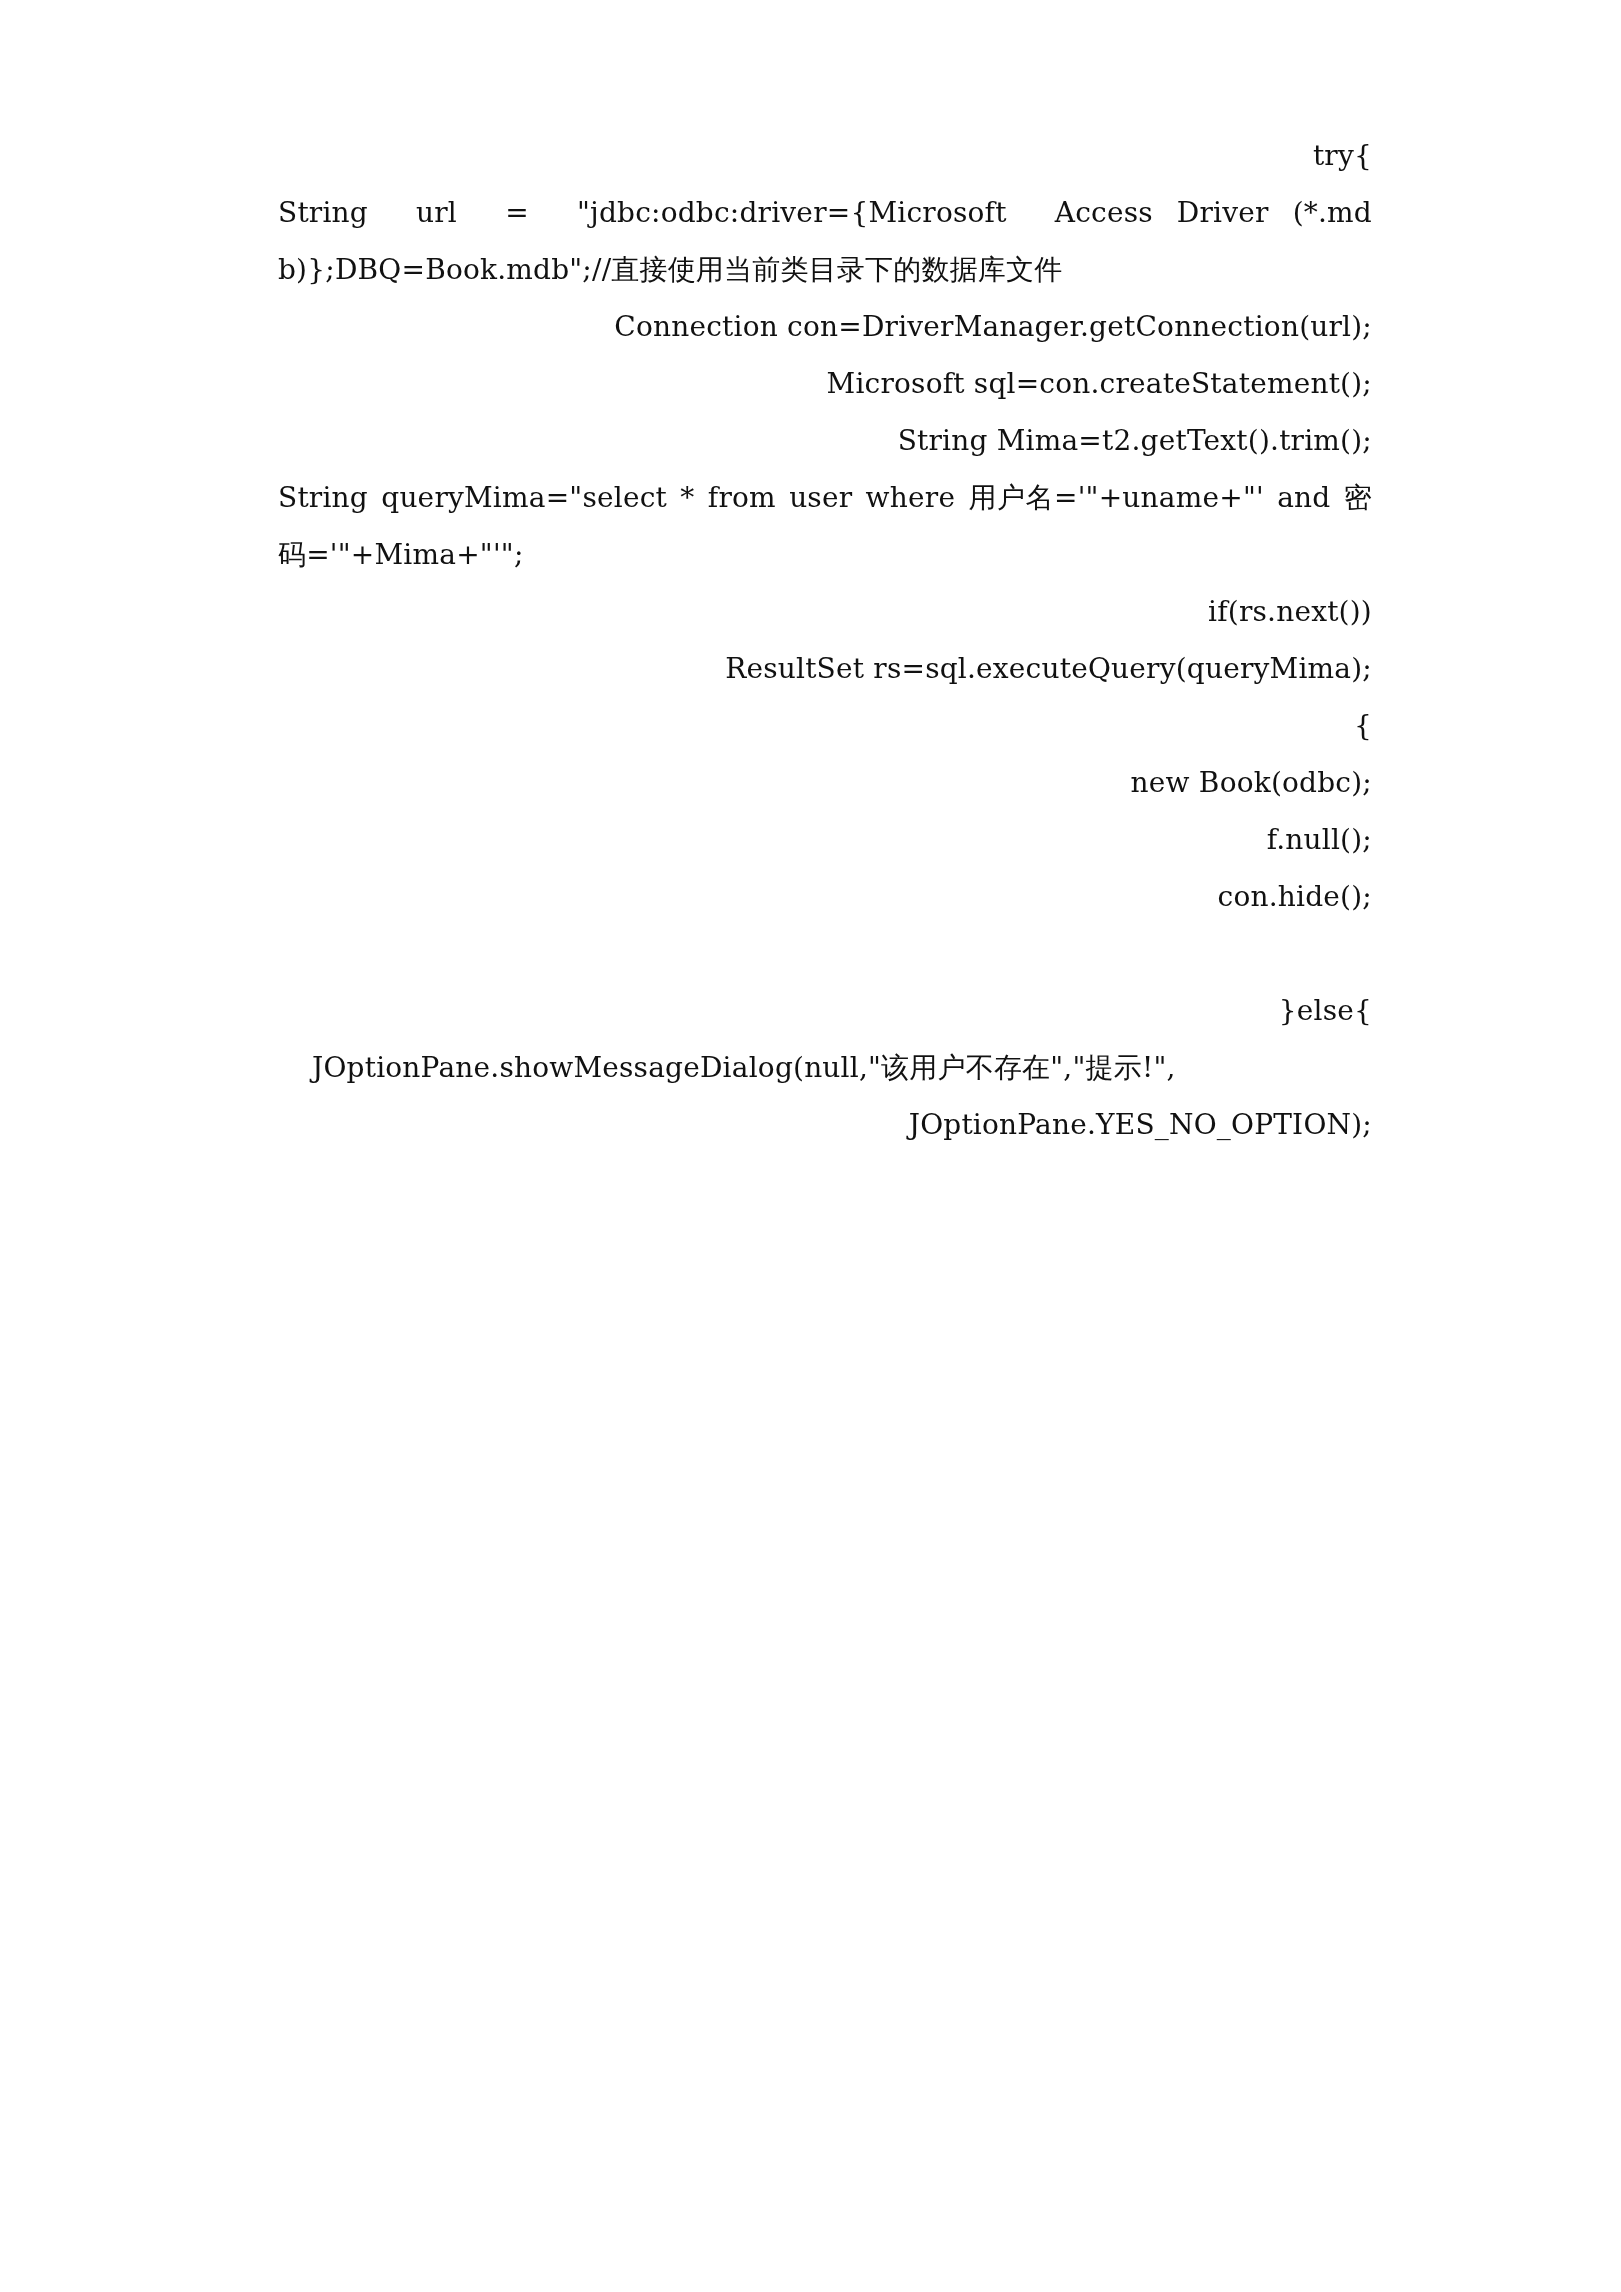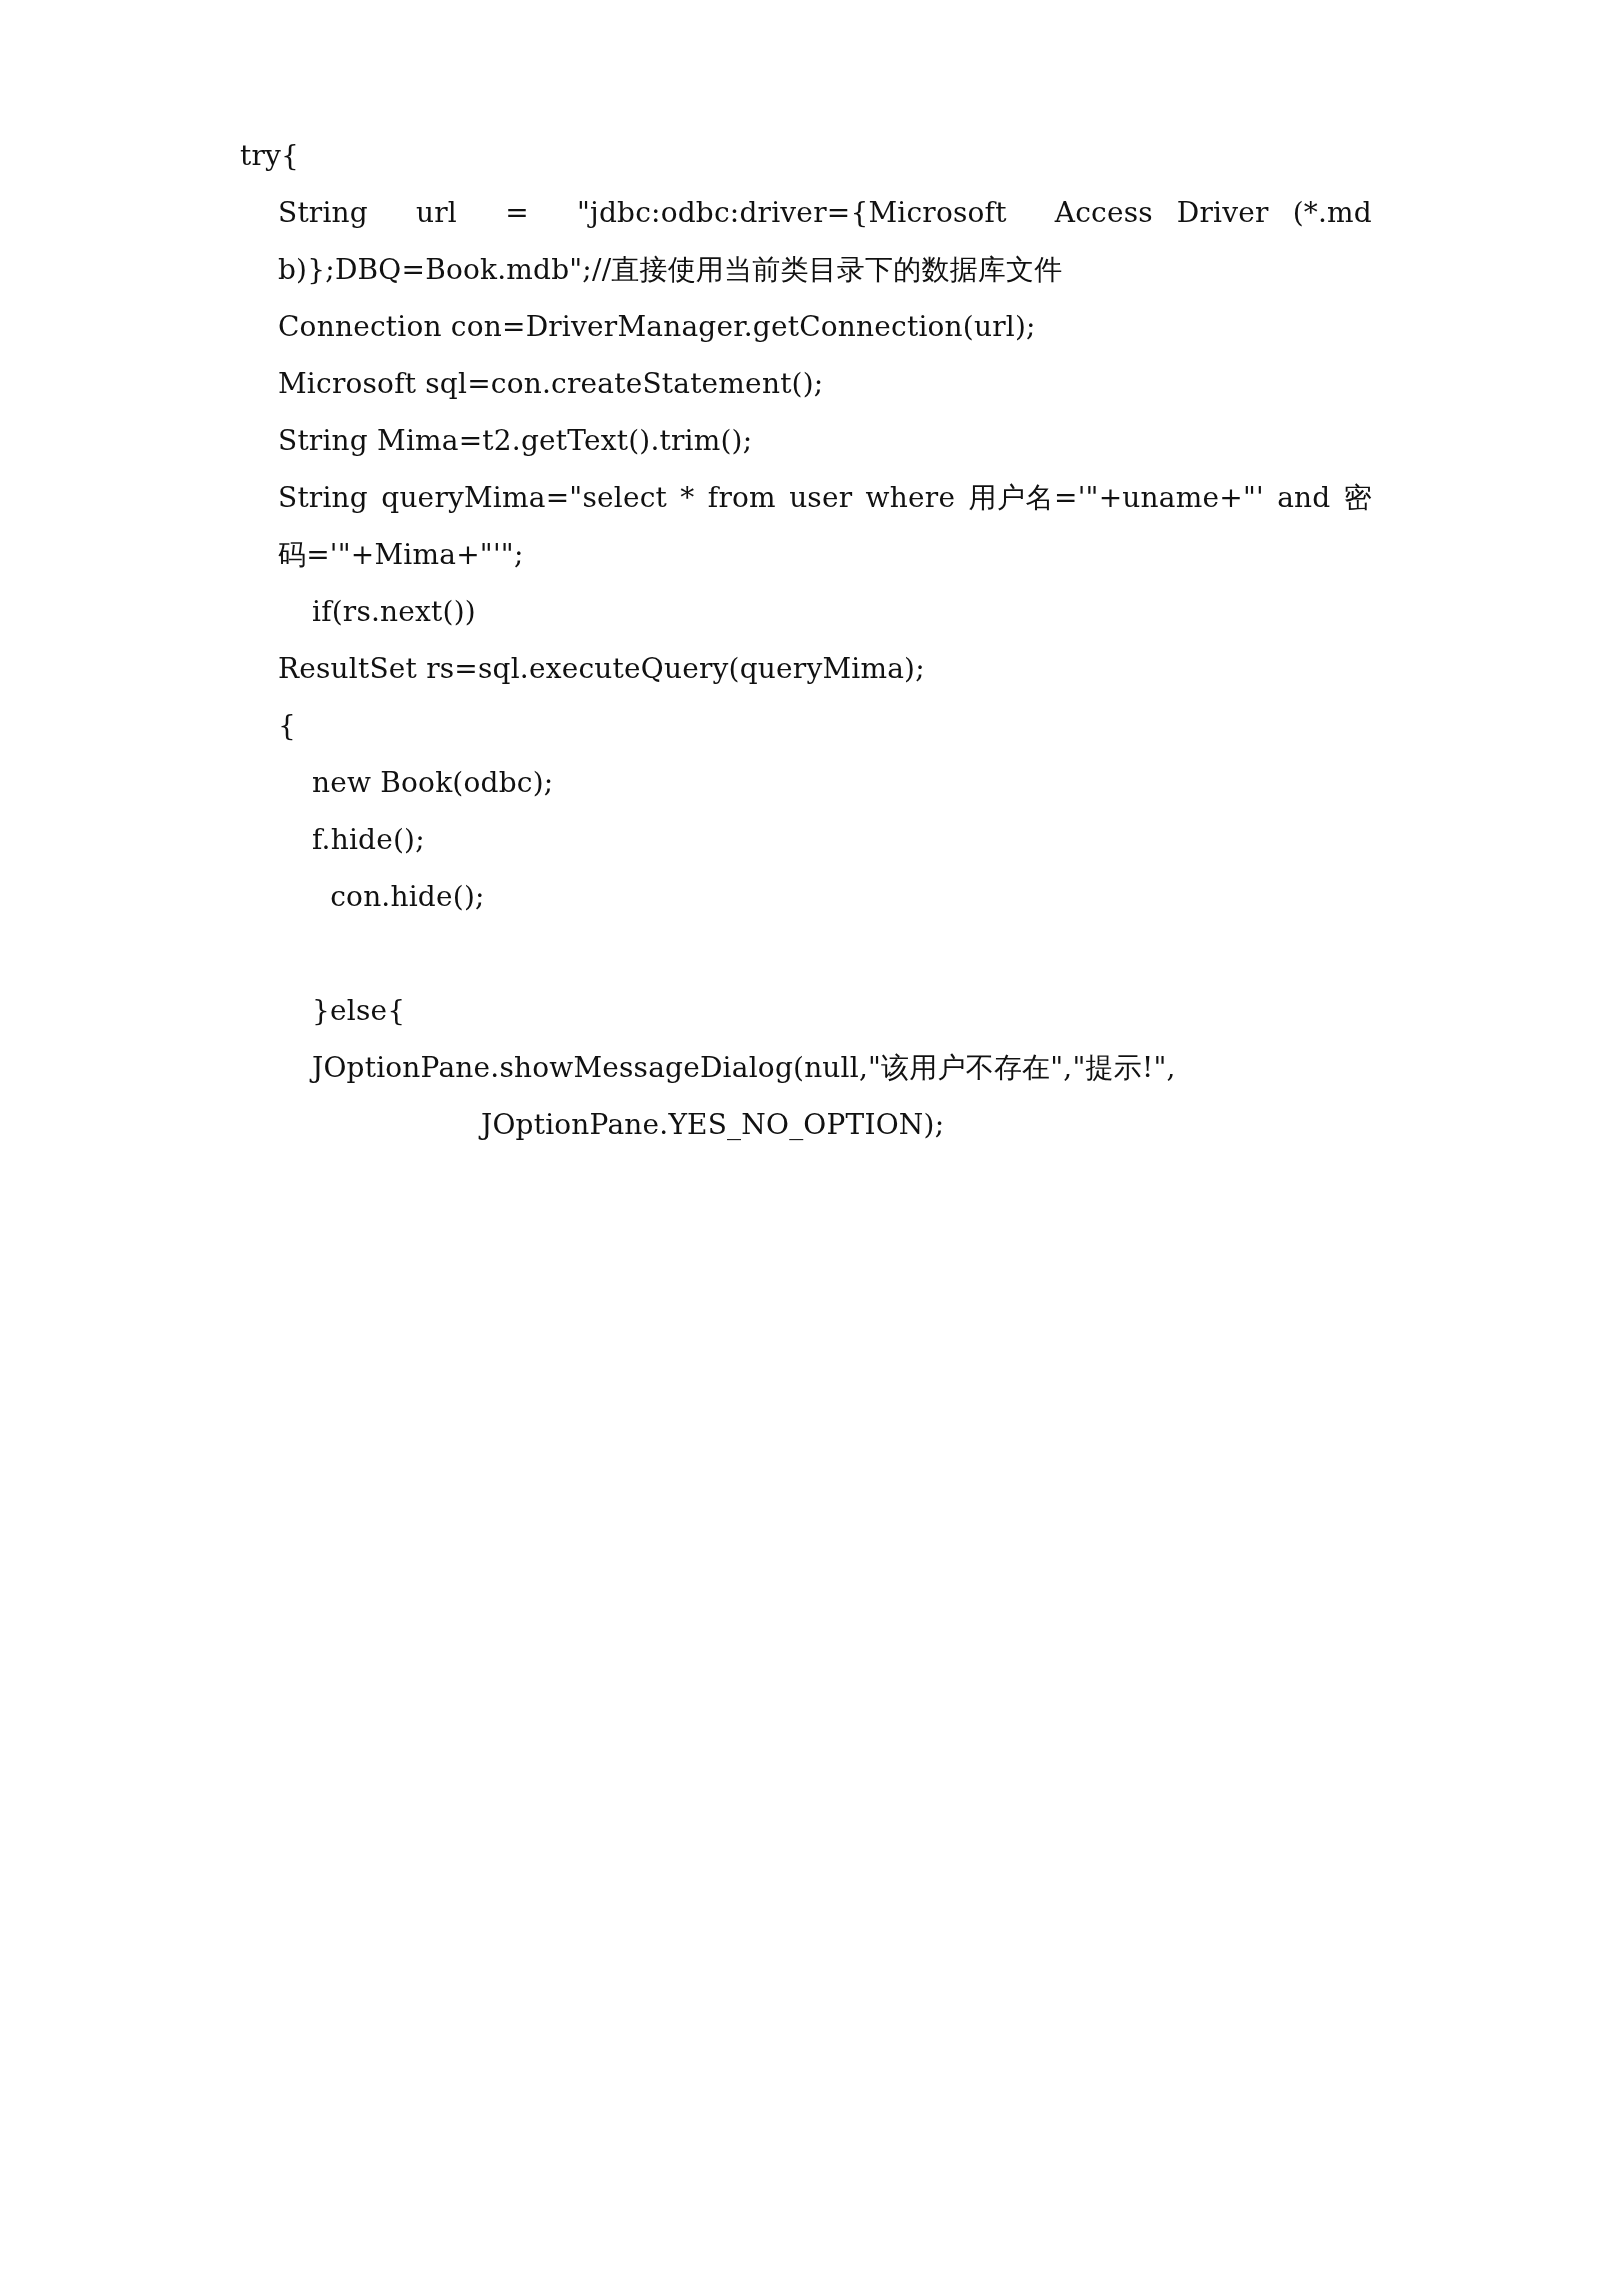--- a/index.html
+++ b/index.html
@@ -46,21 +46,21 @@
   .ind-2  { padding-left: 116px; }  
   .ind-3  { padding-left: 150px; }  
   .ind-4  { padding-left: 319px; }  
 
   
   .wrap {
     text-align: justify;
     text-align-last: left;
   }
   .nowrap-line {
-    text-align: left;
+    text-align: right;
     white-space: pre;
   }
 
   .blank-line {
     height: 57px;
   }
 
   .line-url    { word-spacing: 13.7px; }
   .line-query  { word-spacing: 3.9px; }
 </style>
@@ -85,21 +85,21 @@
     <div class="code-line ind-2 wrap line-query">String queryMima="select * from user where 用户名='"+uname+"' and 密码='"+Mima+"'";</div>
 
     <div class="code-line ind-3 nowrap-line">if(rs.next())</div>
 
     <div class="code-line ind-2 nowrap-line">ResultSet rs=sql.executeQuery(queryMima);</div>
 
     <div class="code-line ind-2 nowrap-line">{</div>
 
     <div class="code-line ind-3 nowrap-line">new Book(odbc);</div>
 
-    <div class="code-line ind-3 nowrap-line">f.hide();</div>
+    <div class="code-line ind-3 nowrap-line">f.null();</div>
 
     <div class="code-line ind-3 nowrap-line">  con.hide();</div>
 
     <div class="code-line blank-line"></div>
 
     <div class="code-line ind-3 nowrap-line">}else{</div>
 
     <div class="code-line ind-3 wrap">JOptionPane.showMessageDialog(null,"该用户不存在","提示!",</div>
 
     <div class="code-line ind-4 nowrap-line">JOptionPane.YES_NO_OPTION);</div>

